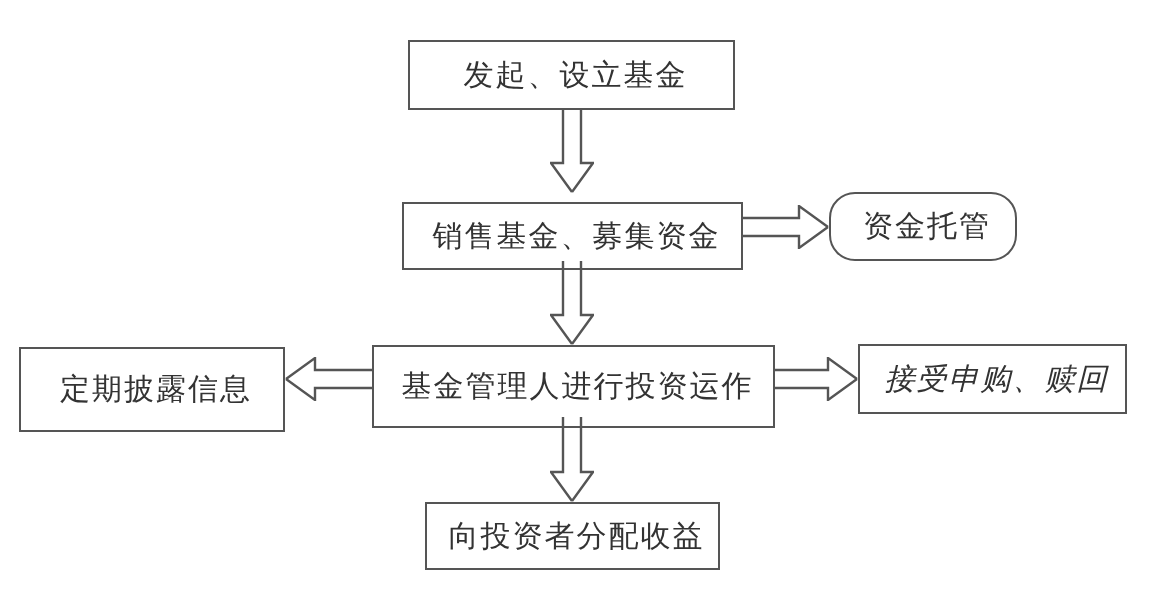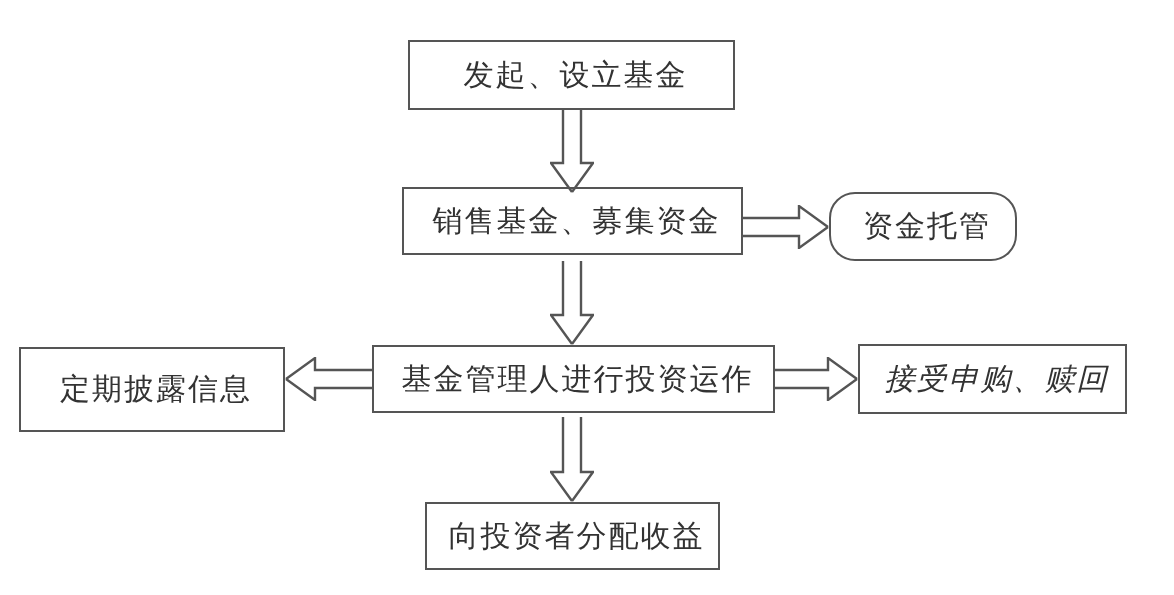--- a/index.html
+++ b/index.html
@@ -34,24 +34,24 @@
     display: block;
   }
   .arrow path {
     fill: none;
     stroke: #555555;
     stroke-width: 2.4;
     stroke-linejoin: miter;
   }
   
   #node-initiate   { left: 408px; top: 40px;  width: 327px; height: 70px; }
-  #node-sell       { left: 402px; top: 187px; width: 341px; height: 68px; }
+  #node-sell       { left: 402px; top: 202px; width: 341px; height: 68px; }
   #node-custody    { left: 829px; top: 192px; width: 188px; height: 69px; border-radius: 26px; }
   #node-disclose   { left: 19px;  top: 347px; width: 266px; height: 85px; }
-  #node-manage     { left: 372px; top: 345px; width: 403px; height: 68px; }
+  #node-manage     { left: 372px; top: 345px; width: 403px; height: 83px; }
   #node-redeem     { left: 858px; top: 344px; width: 269px; height: 70px; font-style: italic; }
   #node-distribute { left: 425px; top: 502px; width: 295px; height: 68px; }
   
   #arrow-initiate-sell    { left: 550px; top: 110px; }
   #arrow-sell-manage      { left: 550px; top: 261px; }
   #arrow-manage-distribute{ left: 550px; top: 417px; }
   #arrow-sell-custody     { left: 743px; top: 205px; }
   #arrow-manage-disclose  { left: 285px; top: 357px; }
   #arrow-manage-redeem    { left: 775px; top: 357px; }
 </style>

